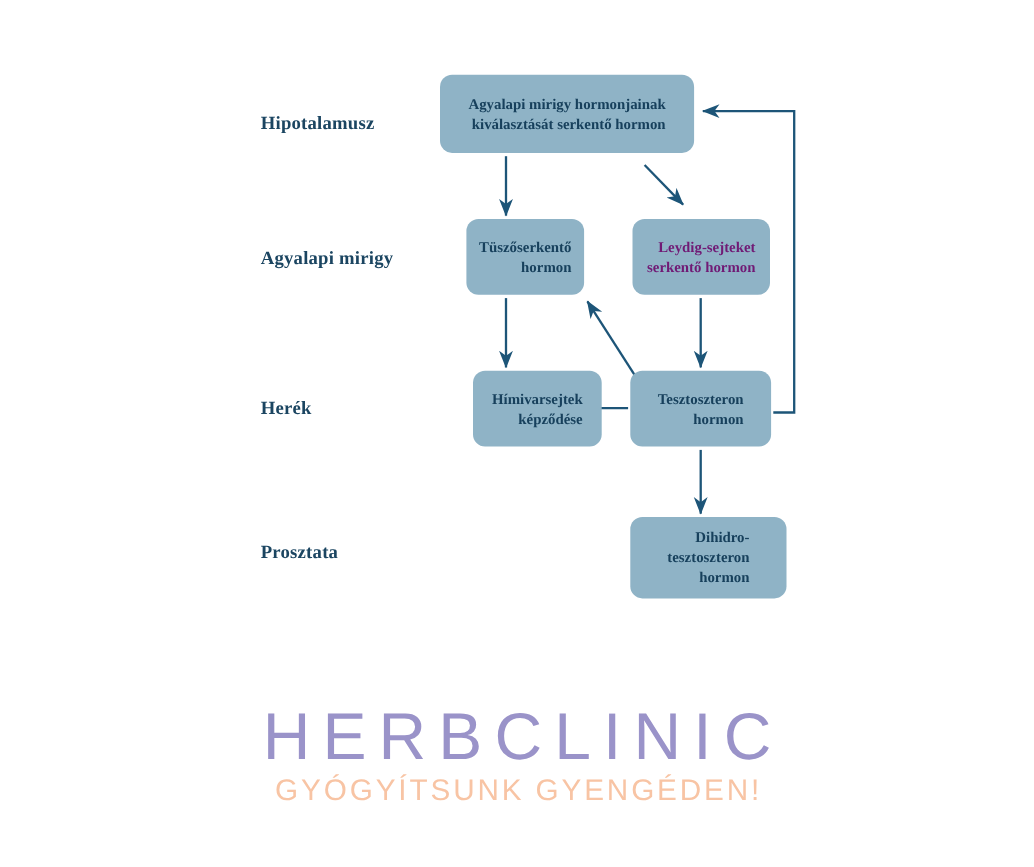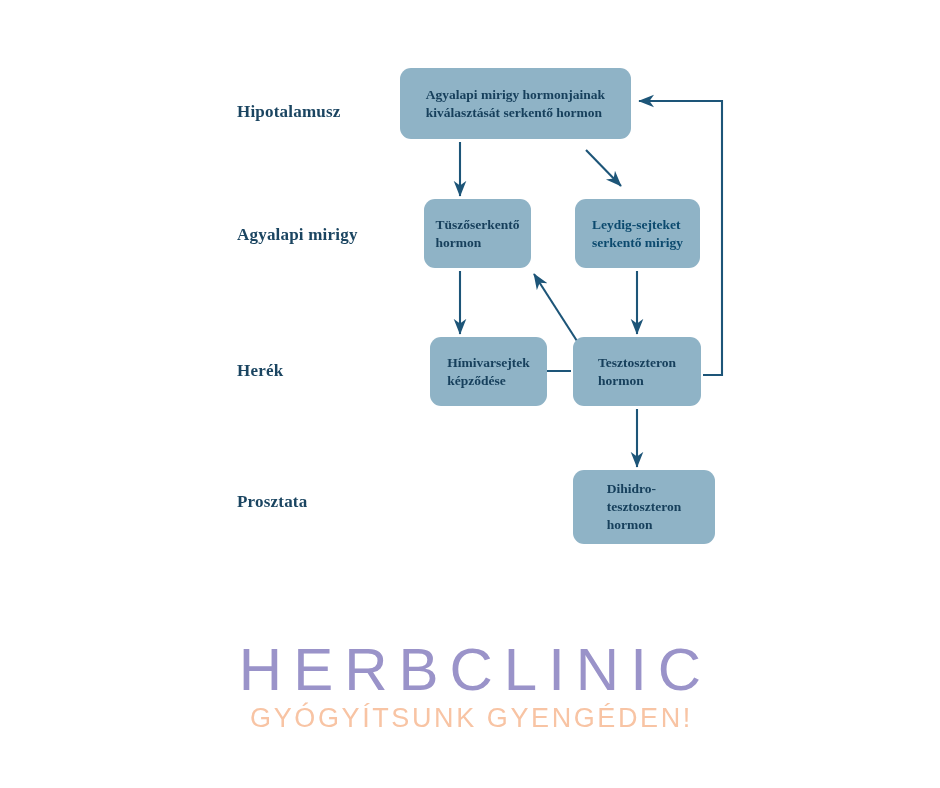--- a/index.html
+++ b/index.html
@@ -34,21 +34,21 @@
     background: #8fb3c6;
     border-radius: 11px;
     color: #17405c;
     font-family: "Liberation Serif", serif;
     font-weight: bold;
     font-size: 13.5px;
     line-height: 1.32;
     display: flex;
     align-items: center;
     justify-content: center;
-    text-align: left;
+    text-align: right;
     padding: 2px 6px;
     box-sizing: border-box;
   }
   .node span { display: block; }
   #arrow-layer {
     position: absolute;
     left: 0; top: 0;
     width: 940px;
     height: 788px;
     pointer-events: none;
@@ -127,24 +127,24 @@
           <span>Agyalapi mirigy hormonjainak</span>
           <span>kiválasztását serkentő hormon</span>
         </div>
       </div>
       <div class="node" style="left: 424px; top: 199px; width: 107px; height: 69px; background: rgb(143, 179, 198); color: rgb(23, 64, 92);">
         <div>
           <span>Tüszőserkentő</span>
           <span>hormon</span>
         </div>
       </div>
-      <div class="node" style="left: 575px; top: 199px; width: 125px; height: 69px; background: rgb(143, 179, 198); color: #0c4a6e;">
+      <div class="node" style="left: 575px; top: 199px; width: 125px; height: 69px; background: rgb(143, 179, 198); color: #701a75;">
         <div>
           <span>Leydig-sejteket</span>
-          <span>serkentő mirigy</span>
+          <span>serkentő hormon</span>
         </div>
       </div>
       <div class="node" style="left: 402px; top: 337px; width: 117px; height: 69px; background: rgb(143, 179, 198); color: rgb(23, 64, 92); margin-left: 28px;">
         <div>
           <span>Hímivarsejtek</span>
           <span>képződése</span>
         </div>
       </div>
       <div class="node" style="left: 573px; top: 337px; width: 128px; height: 69px; background: rgb(143, 179, 198); color: rgb(23, 64, 92);">
         <div>

